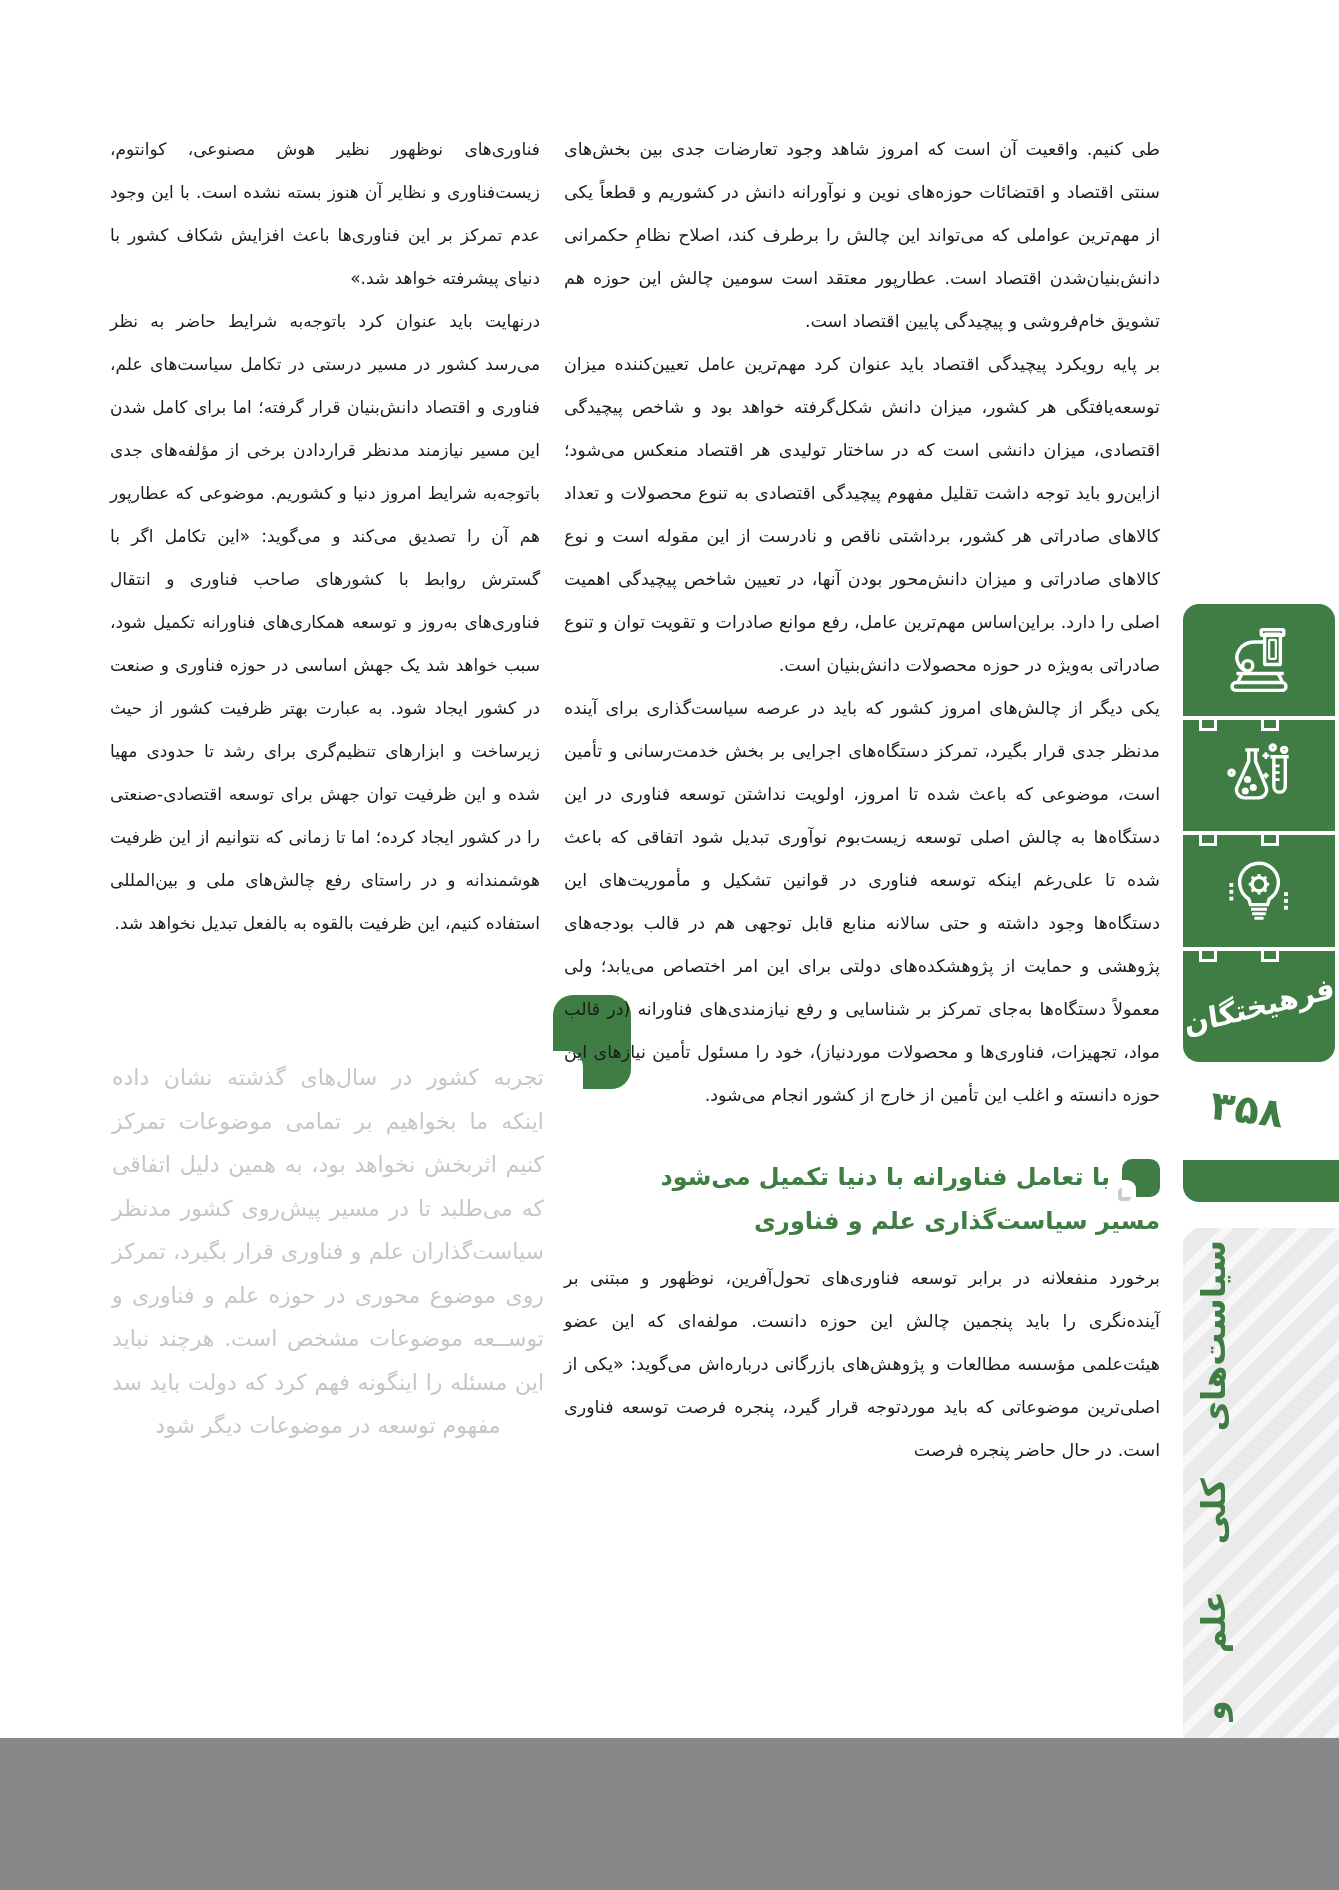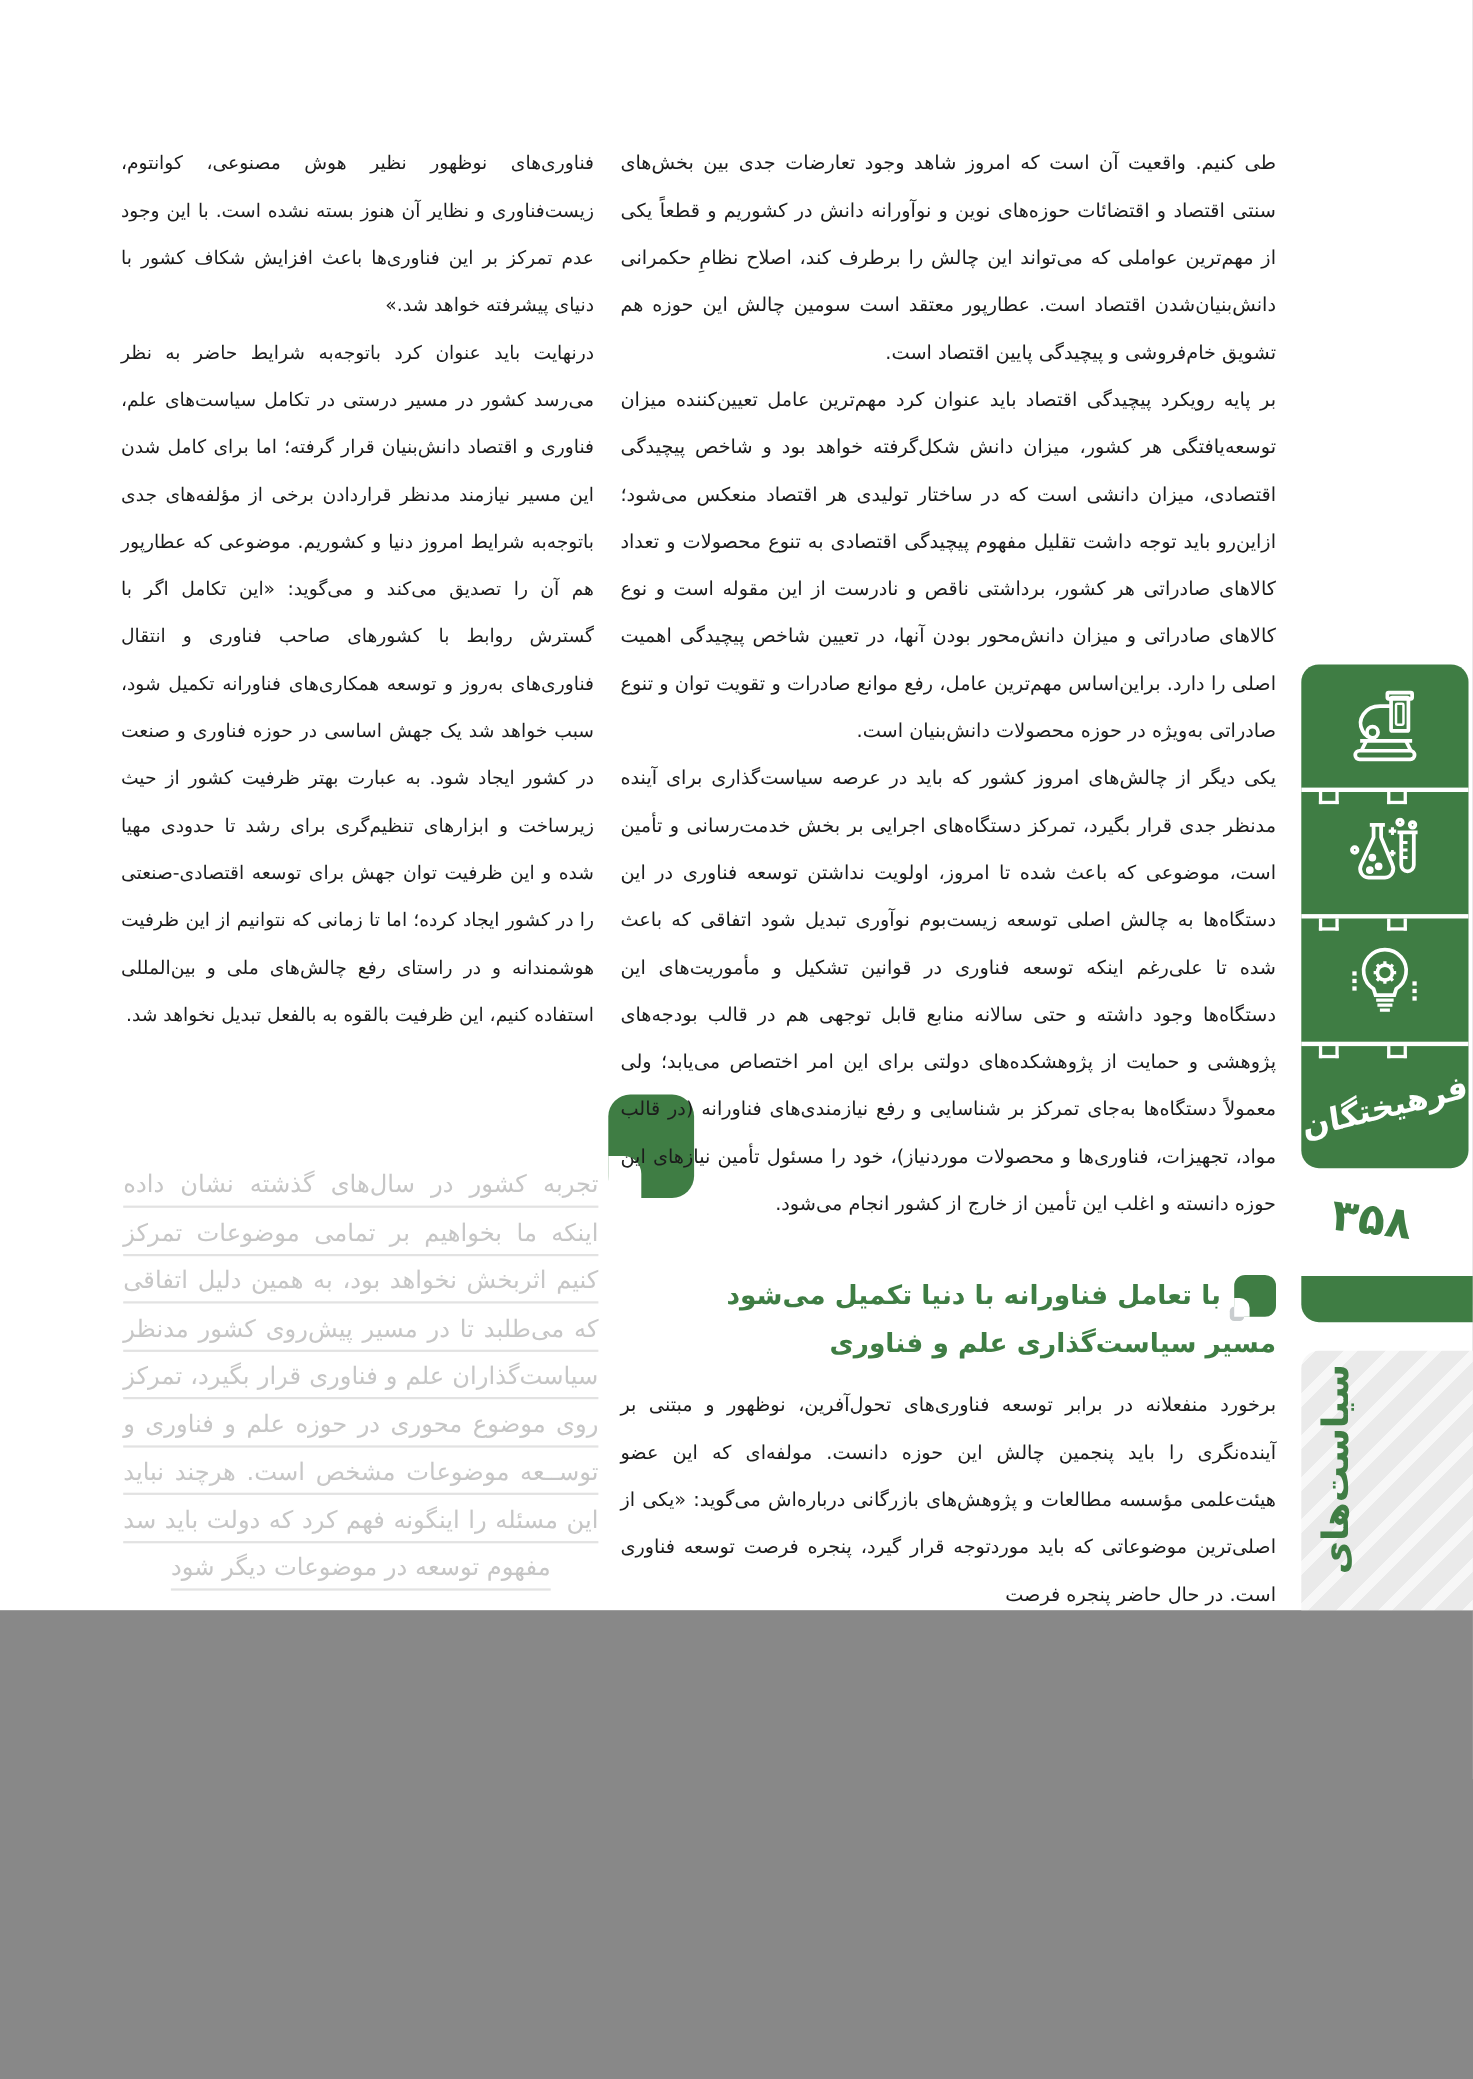--- a/index.html
+++ b/index.html
@@ -1,30 +1,30 @@
 <!DOCTYPE html>
 <html lang="fa"><head>
 <meta charset="utf-8">
 <style>
   html,body{margin:0;padding:0;background:#888;}
-  .page{position:relative;width:1339px;height:1464px;background:#fff;overflow:hidden;
+  .page{position:relative;width:1339px;height:1738px;background:#fff;overflow:hidden;
         font-family:"DejaVu Sans",sans-serif;margin:0 auto;}
   
   .col{position:absolute;direction:rtl;text-align:justify;color:#1c1c1c;}
   .col p{margin:0;padding:0;}
   .col-left{left:110px;top:128px;width:430px;font-size:17px;line-height:43px;}
   .col-right{left:564px;top:128px;width:596px;font-size:17.5px;line-height:43px;}
   
   .pq-icon{position:absolute;left:553px;top:995px;width:78px;height:94px;
            background:var(--green);border-radius:20px;}
   .pq-icon::after{content:"";position:absolute;left:0;bottom:0;width:30px;height:38px;
            background:#fff;border-top-right-radius:16px;}
   .pq-text{position:absolute;left:112px;top:1056px;width:432px;direction:rtl;
            text-align:justify;text-align-last:center;font-size:22px;line-height:43.5px;
-           color:#c6c6c6;text-decoration:underline;text-decoration-color:#e2e2e2;
+           color:#c6c6c6;text-decoration-color:#e2e2e2;
            text-decoration-thickness:1.5px;text-underline-offset:12px;}
   
   .heading{margin-top:38px;margin-bottom:14px;color:var(--green);font-weight:bold;
            font-size:24px;line-height:44px;text-align:right;}
   .h-icon{float:right;width:38px;height:38px;margin-left:12px;margin-top:4px;
           position:relative;background:var(--green);border-radius:10px;}
   .h-icon::after{content:"";position:absolute;left:0;bottom:0;width:14px;height:17px;
           background:#fff;border-top-right-radius:9px;}
   .h-icon::before{content:"";position:absolute;left:-4px;bottom:-4px;width:13px;height:13px;
           background:#c9cdcf;border-radius:4px;}

